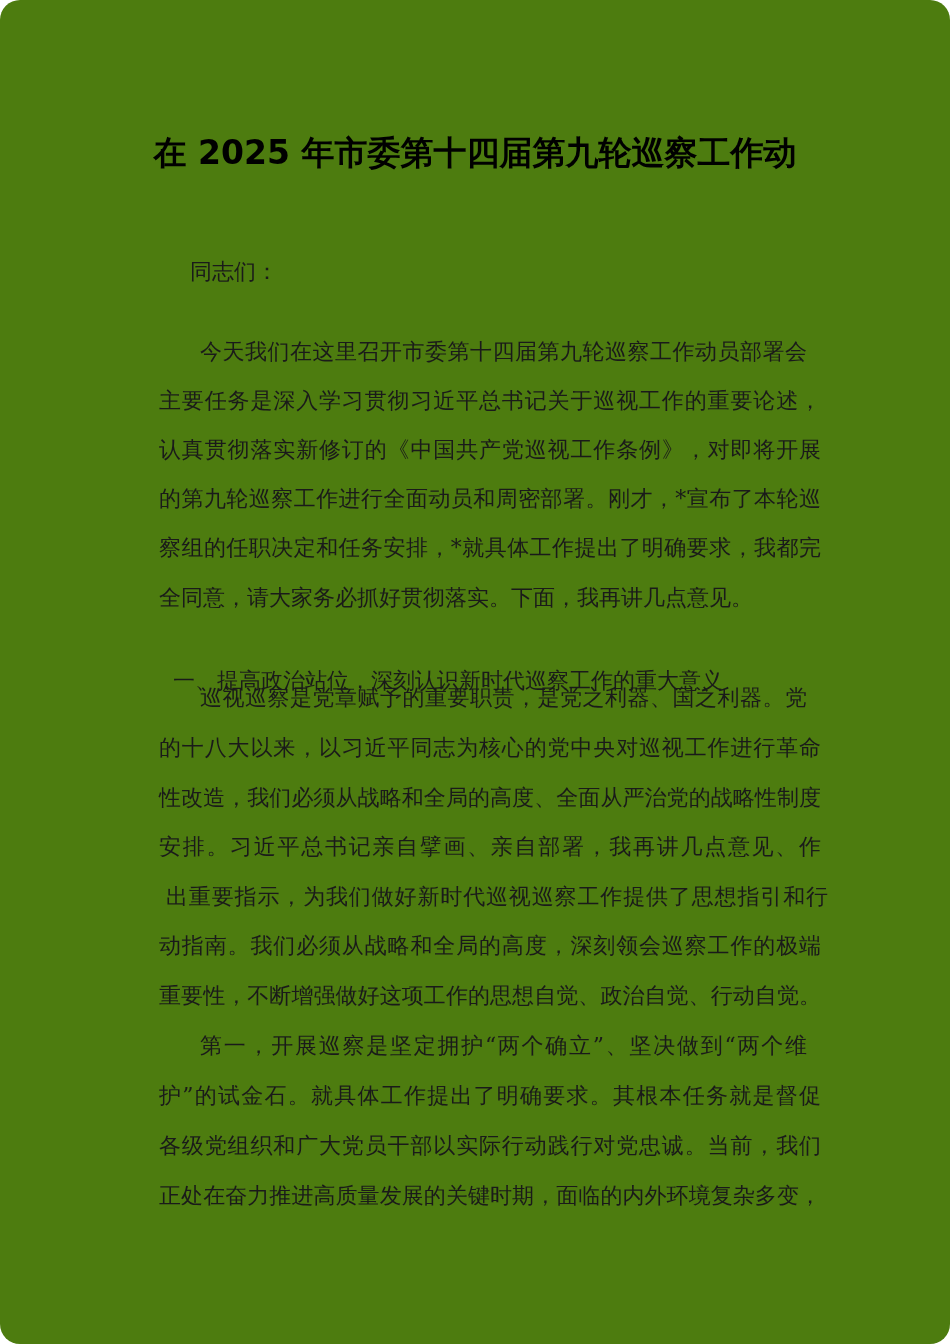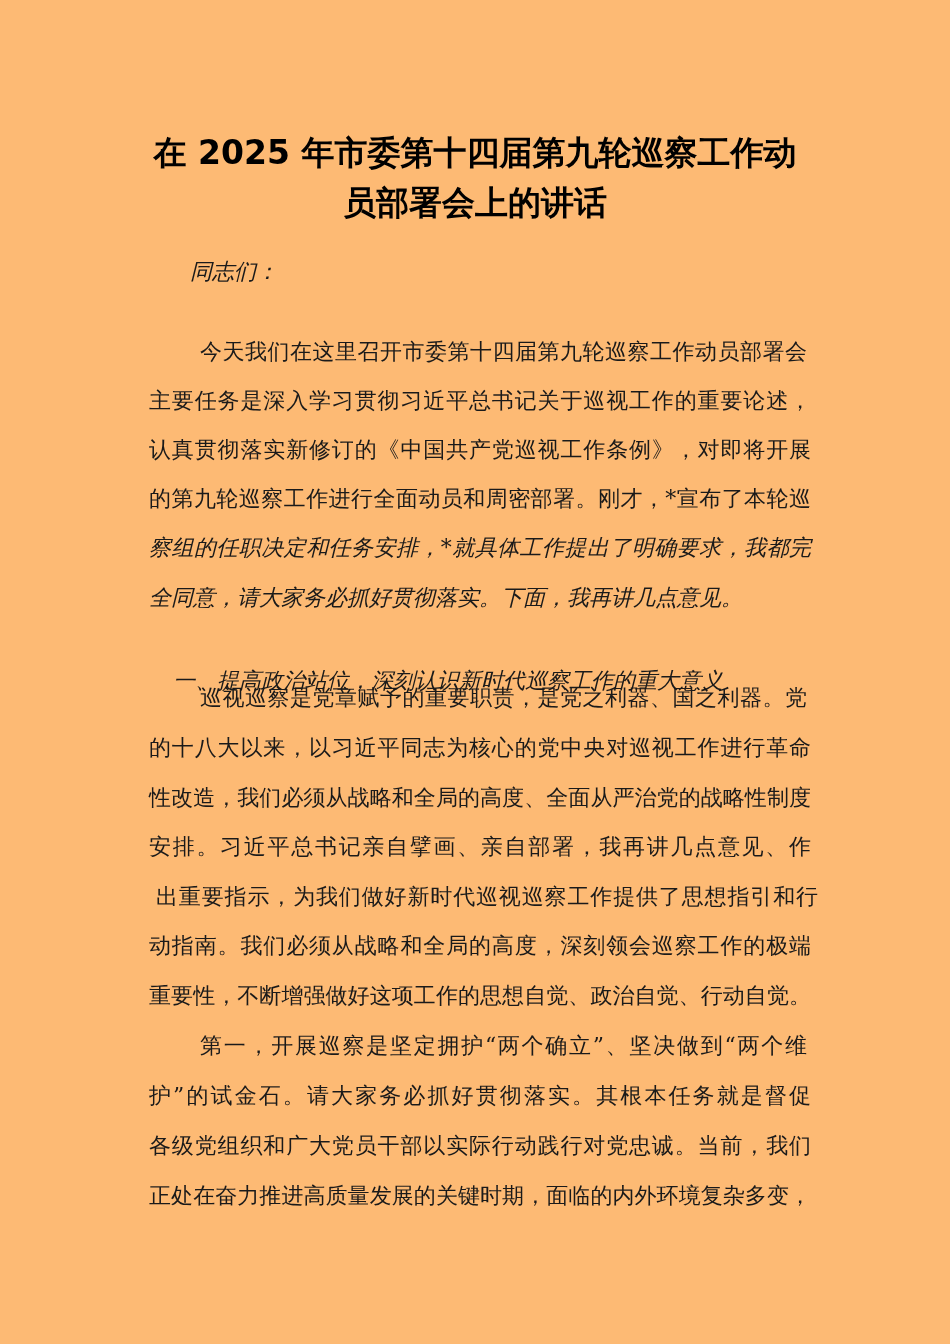--- a/index.html
+++ b/index.html
@@ -13,21 +13,22 @@
       position: relative;
       overflow: hidden;
       color: #111111;
     }
     .page {
       position: absolute;
       left: 0;
       top: 0;
       width: 950px;
       height: 1344px;
-      background: #fdba74;
+      background: #4d7c0f;
+      border-radius: 20px;
     }
     .title {
       position: absolute;
       left: 140px;
       top: 128px;
       width: 670px;
       text-align: center;
       font-family: "DejaVu Sans", "Liberation Sans", sans-serif;
       font-weight: bold;
       font-size: 33px;
@@ -40,63 +41,61 @@
       position: absolute;
       left: 145px;
       top: 0;
       width: 662px;
       font-family: "DejaVu Serif", "Liberation Serif", serif;
       font-size: 22px;
       color: #1a1a1a;
     }
     .line {
       position: absolute;
-      left: 4px;
+      left: 14px;
       white-space: nowrap;
       height: 30px;
       line-height: 30px;
       text-align: justify;
       text-align-last: justify;
       width: 662px;
     }
     .line.indent {
       left: 55px;
       width: 607px;
     }
     .line.noj {
       text-align-last: left;
-      font-style: italic;
     }
   </style>
 </head>
 <body>
 
 <div class="page">
 
   <div class="title">
     <span>在 2025 年市委第十四届第九轮巡察工作动</span>
-    <span>员部署会上的讲话</span>
   </div>
 
   <div class="body-text">
     <div class="line noj" style="left:45px; width:auto; top:257px;">同志们：</div>
 
     <div class="line indent" style="top:337px;">今天我们在这里召开市委第十四届第九轮巡察工作动员部署会</div>
     <div class="line" style="top:386px;">主要任务是深入学习贯彻习近平总书记关于巡视工作的重要论述，</div>
     <div class="line" style="top:435px;">认真贯彻落实新修订的《中国共产党巡视工作条例》，对即将开展</div>
     <div class="line" style="top:484px;">的第九轮巡察工作进行全面动员和周密部署。刚才，*宣布了本轮巡</div>
-    <div class="line" style="top:533px;font-style:italic;">察组的任职决定和任务安排，*就具体工作提出了明确要求，我都完</div>
+    <div class="line" style="top:533px;">察组的任职决定和任务安排，*就具体工作提出了明确要求，我都完</div>
     <div class="line noj" style="top:583px;">全同意，请大家务必抓好贯彻落实。下面，我再讲几点意见。</div>
     <div class="line indent noj" style="left:28px; top:633px;margin-top:33px;">一、提高政治站位，深刻认识新时代巡察工作的重大意义</div>
     <div class="line indent" style="top:683px;">巡视巡察是党章赋予的重要职责，是党之利器、国之利器。党</div>
     <div class="line" style="top:733px;">的十八大以来，以习近平同志为核心的党中央对巡视工作进行革命</div>
     <div class="line" style="top:783px;">性改造，我们必须从战略和全局的高度、全面从严治党的战略性制度</div>
     <div class="line" style="top:832px;">安排。习近平总书记亲自擘画、亲自部署，我再讲几点意见、作</div>
     <div class="line" style="top:882px;margin-left:7px;">出重要指示，为我们做好新时代巡视巡察工作提供了思想指引和行</div>
     <div class="line" style="top:931px;">动指南。我们必须从战略和全局的高度，深刻领会巡察工作的极端</div>
     <div class="line" style="top:981px;">重要性，不断增强做好这项工作的思想自觉、政治自觉、行动自觉。</div>
     <div class="line indent" style="top:1031px;">第一，开展巡察是坚定拥护“两个确立”、坚决做到“两个维</div>
-    <div class="line" style="top:1081px;">护”的试金石。请大家务必抓好贯彻落实。其根本任务就是督促</div>
+    <div class="line" style="top:1081px;">护”的试金石。就具体工作提出了明确要求。其根本任务就是督促</div>
     <div class="line" style="top:1131px;">各级党组织和广大党员干部以实际行动践行对党忠诚。当前，我们</div>
     <div class="line" style="top:1181px;">正处在奋力推进高质量发展的关键时期，面临的内外环境复杂多变，</div>
   </div>
 
 </div>
 
 </body></html>

